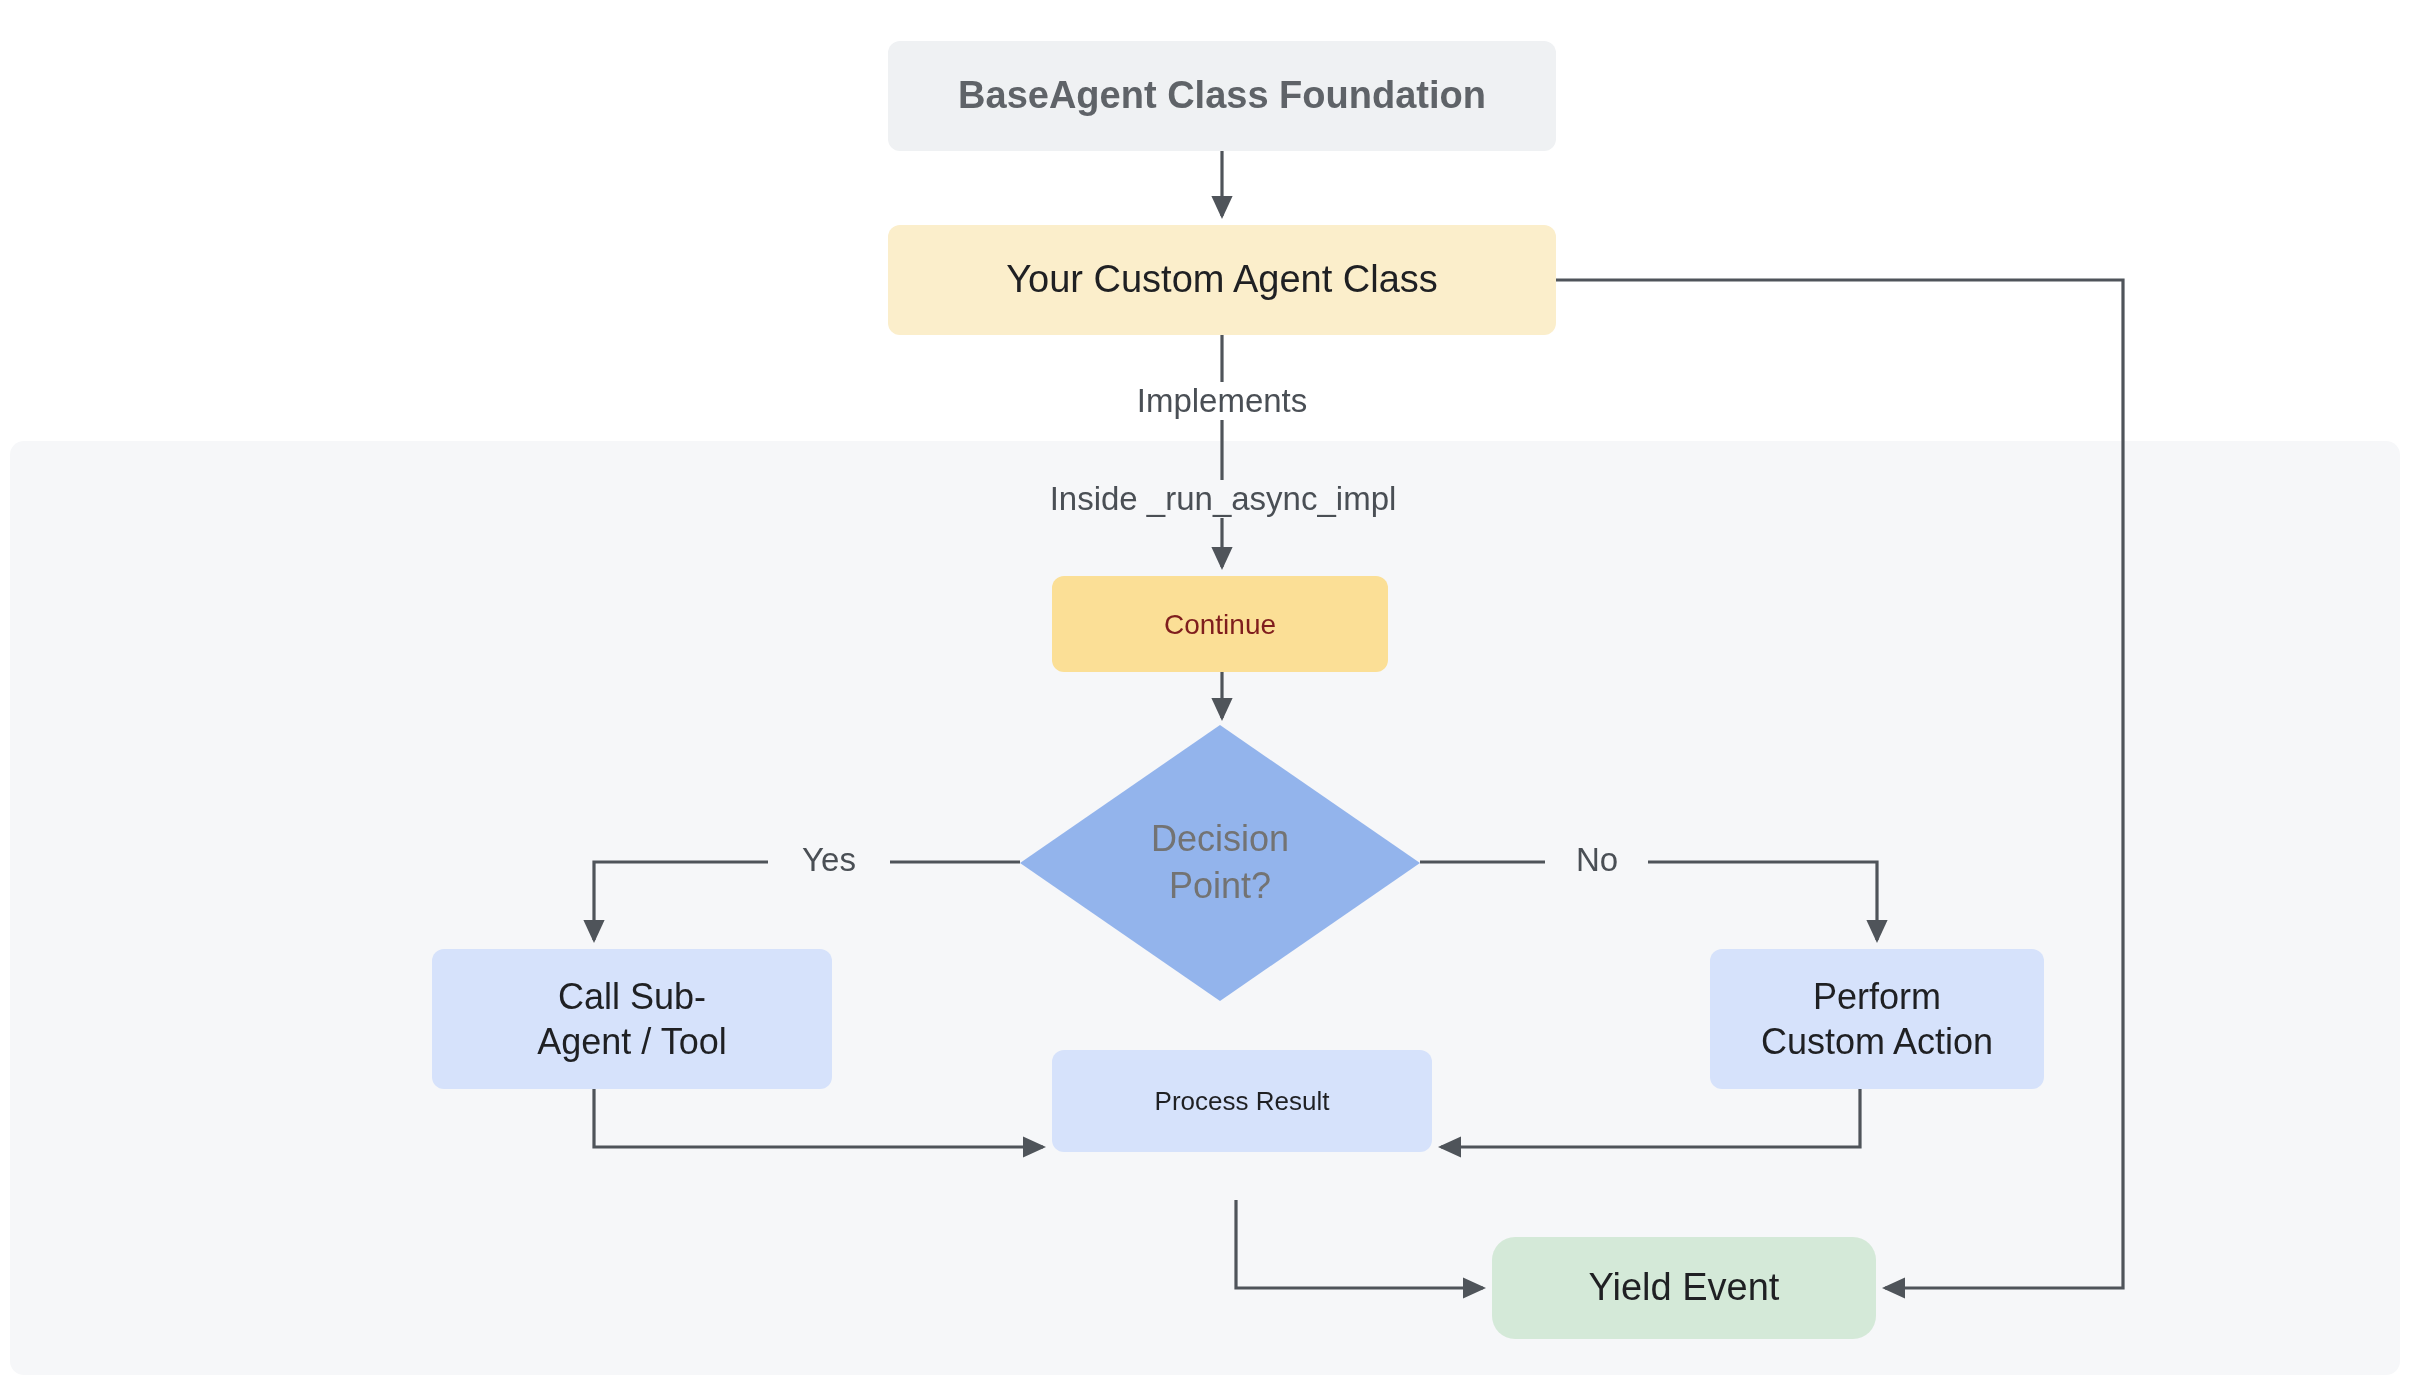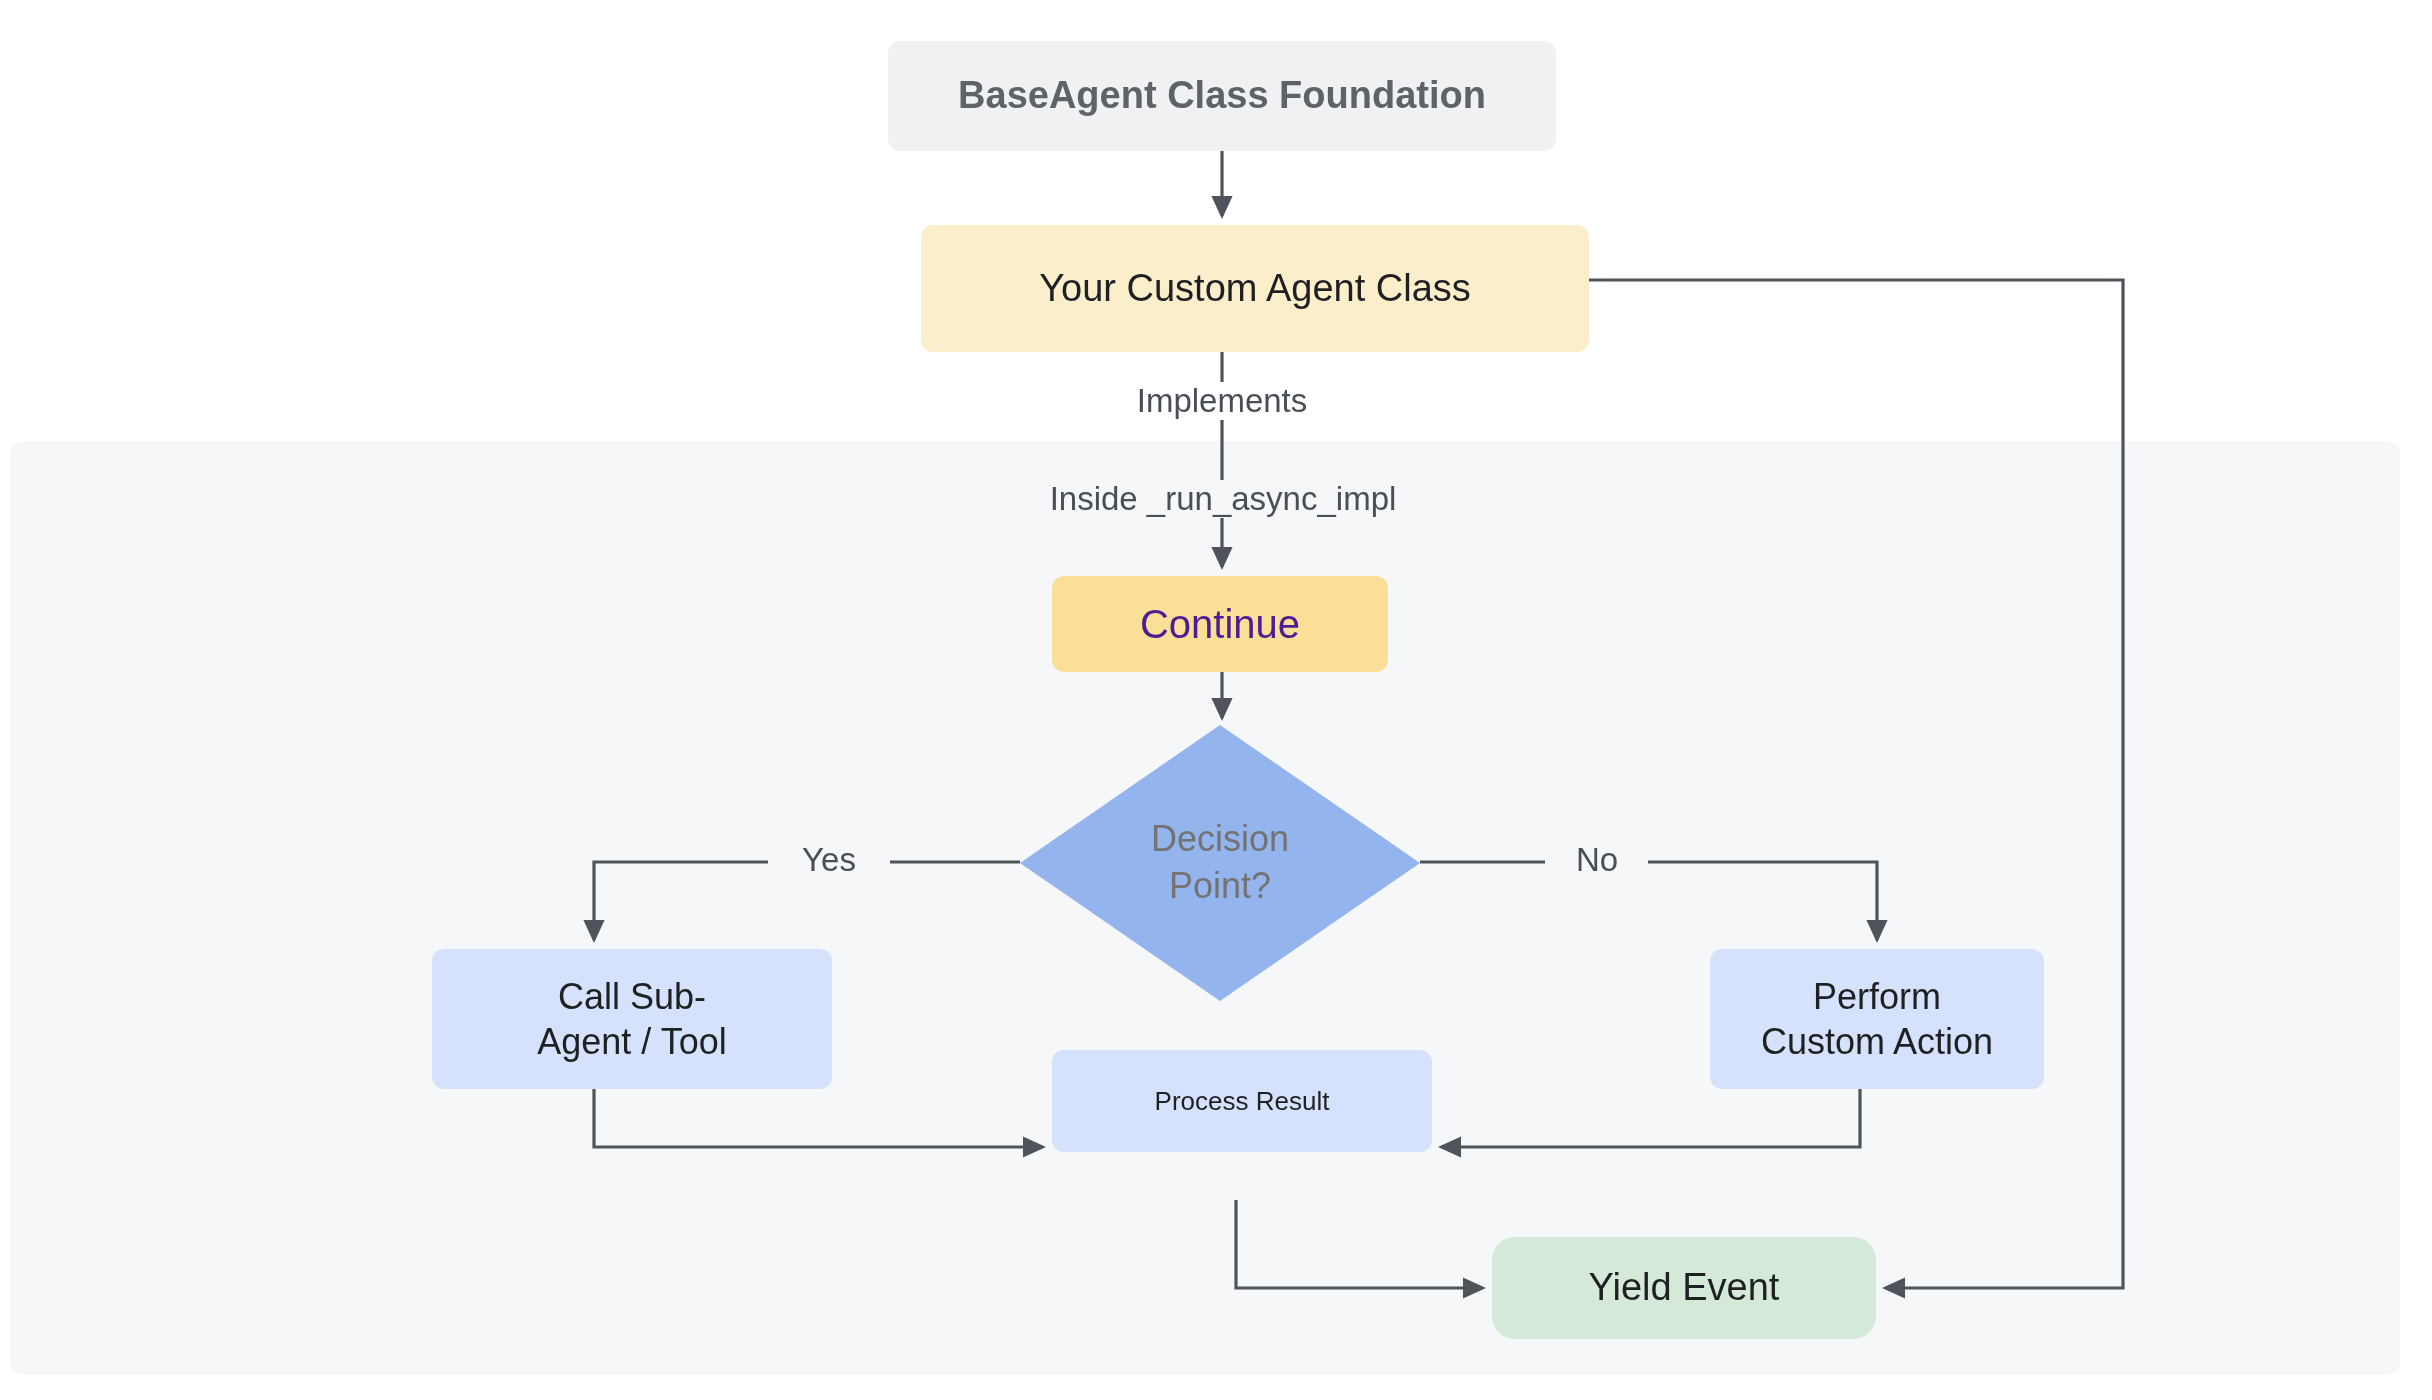--- a/index.html
+++ b/index.html
@@ -47,22 +47,22 @@
     font-size: 38px;
     font-weight: bold;
   }
   .n-custom {
     background: #fbeecb;
     color: #1f2023;
     font-size: 38px;
   }
   .n-continue {
     background: #fbdf96;
-    color: #4c1d95;
-    font-size: 40px;
+    color: #7f1d1d;
+    font-size: 28px;
   }
   .n-blue {
     background: #d6e2fb;
     color: #1f2023;
     font-size: 36px;
   }
   .n-green {
     background: #d4e9d8;
     color: #1f2023;
     font-size: 38px;
@@ -138,21 +138,21 @@
       <path d="M 1236 1200 L 1236 1288 L 1483 1288" marker-end="url(#arrow)"></path>
 
       <path d="M 1556 280 L 2123 280 L 2123 1288 L 1885 1288" marker-end="url(#arrow)"></path>
     </g>
   </svg>
 
   <div class="node n-base" style="left:888px; top:41px; width:668px; height:110px;">
     <span>BaseAgent Class Foundation</span>
   </div>
 
-  <div class="node n-custom" style="left:888px; top:225px; width:668px; height:127px;margin-left:33px;">
+  <div class="node n-custom" style="left:888px; top:225px; width:668px; height:110px;">
     <span>Your Custom Agent Class</span>
   </div>
 
   <div class="edge-label on-white" style="left:1126px; top:382px; width:192px;text-align:center;">
     <span>Implements</span>
   </div>
 
   <div class="edge-label on-panel" style="left:1030px; top:480px; width:386px;">
     <span>Inside _run_async_impl</span>
   </div>

